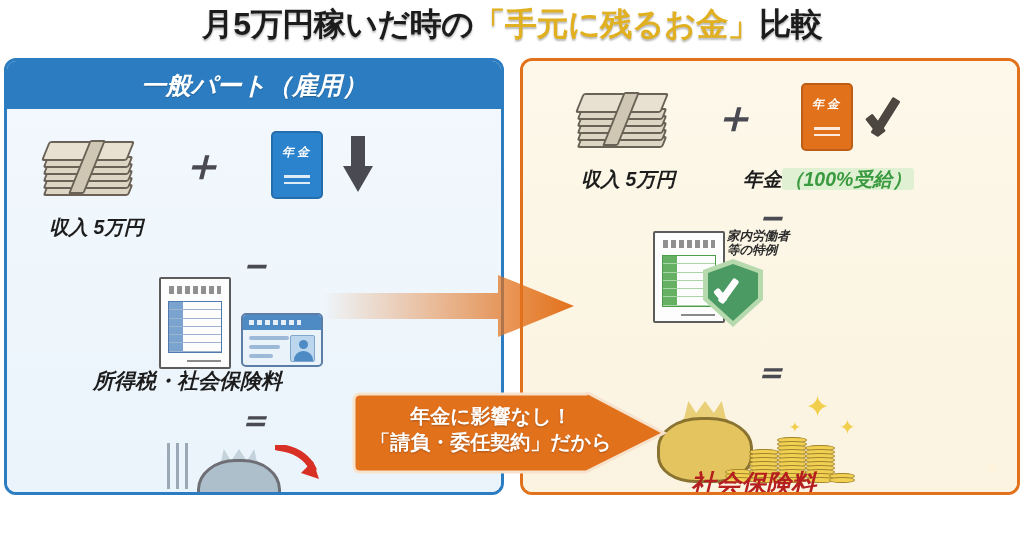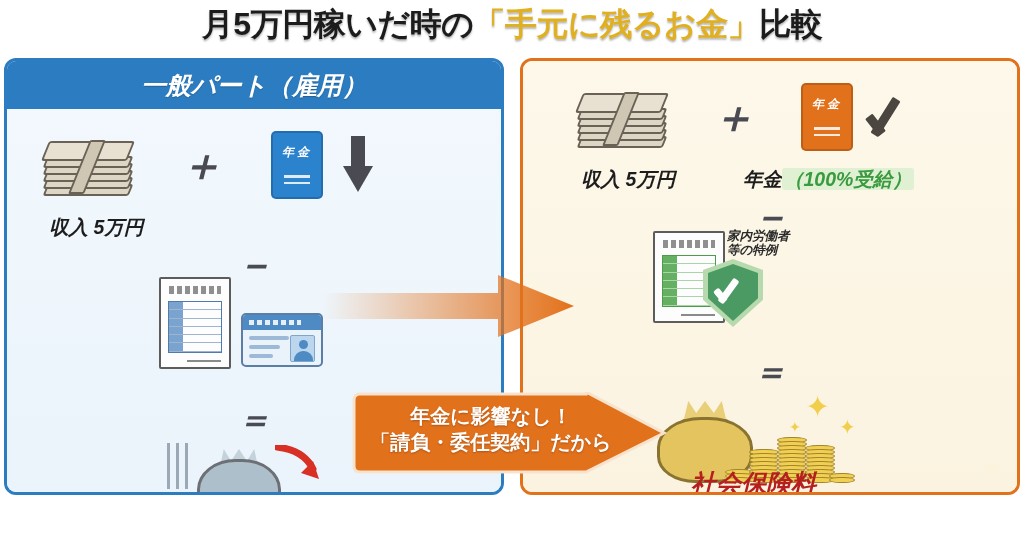--- a/index.html
+++ b/index.html
@@ -259,20 +259,21 @@
         <div class="card" style="margin-left:10px; margin-bottom:2px;">
           <div class="bar"></div>
             <div class="rows">
               <u></u>
               <u></u>
               <u></u>
             </div>
             <div class="ph"></div>
         </div>
       </div>
+      <div class="cap cap-dark" style="left:86px; top:258px; font-size:21px;">所得税・社会保険料</div>
 
       <div class="center-op op-equal" style="top:288px;">＝</div>
 
       <div style="position:absolute; left:160px; top:330px;">
         <div style="position:relative; width:170px; height:90px;">
           <div style="position:absolute; left:0; top:4px; width:22px; height:46px;
                       background:repeating-linear-gradient(90deg,#9aa9b5 0 3px, transparent 3px 9px);"></div>
           <div class="bag bag-gray" style="position:absolute; left:26px; top:0;">
             <div class="neck"></div>
               <div class="tie"></div>

